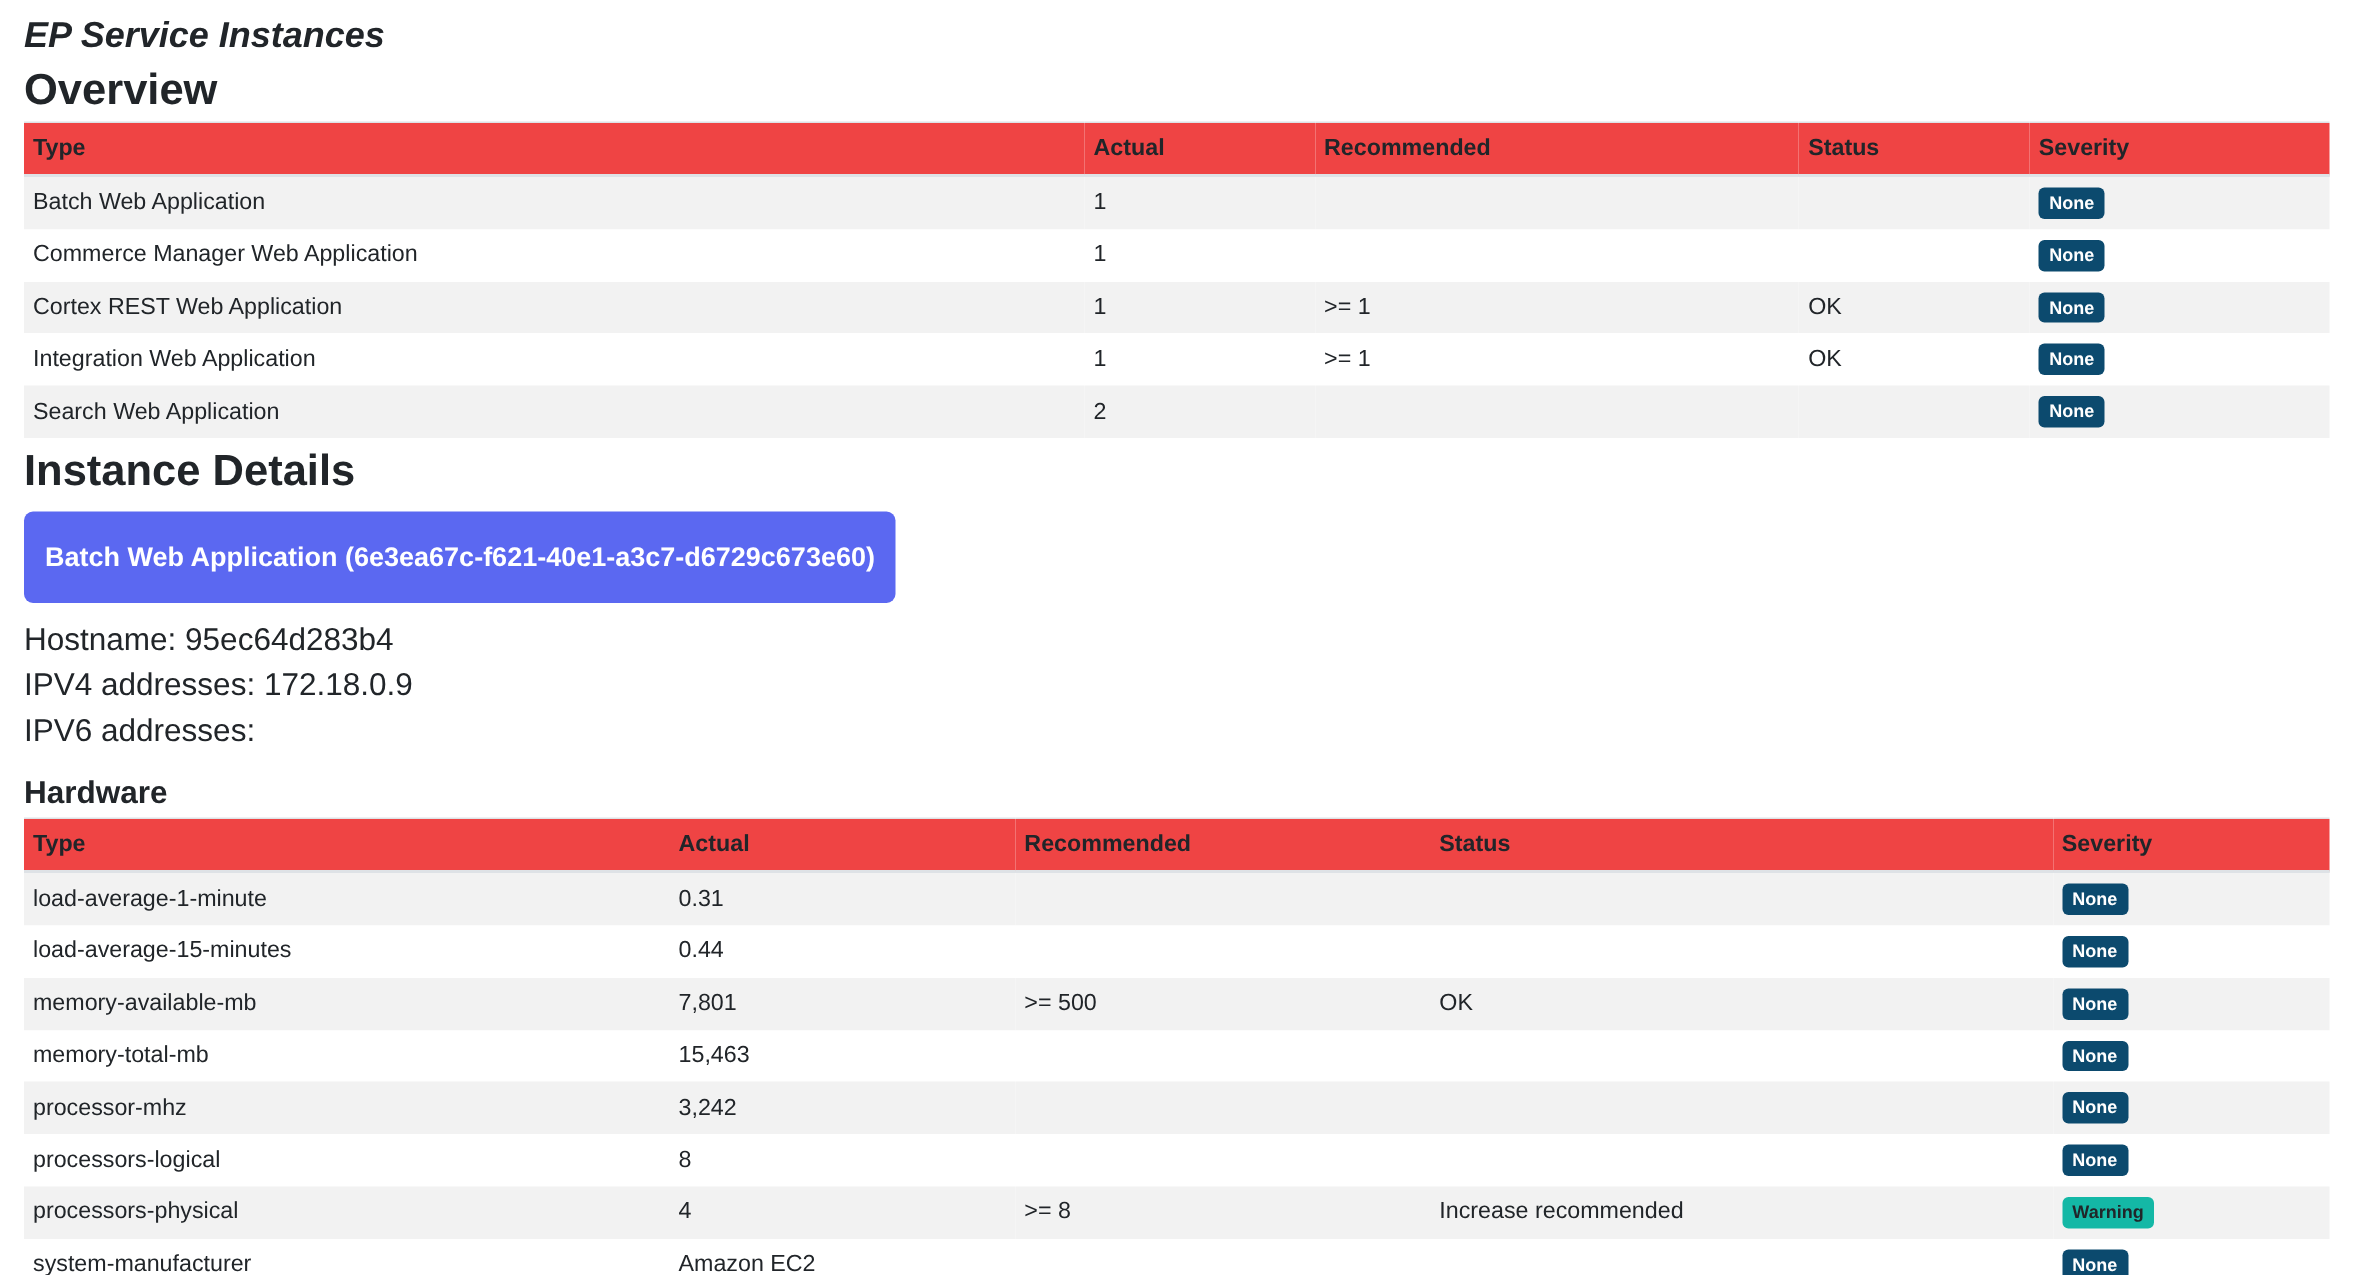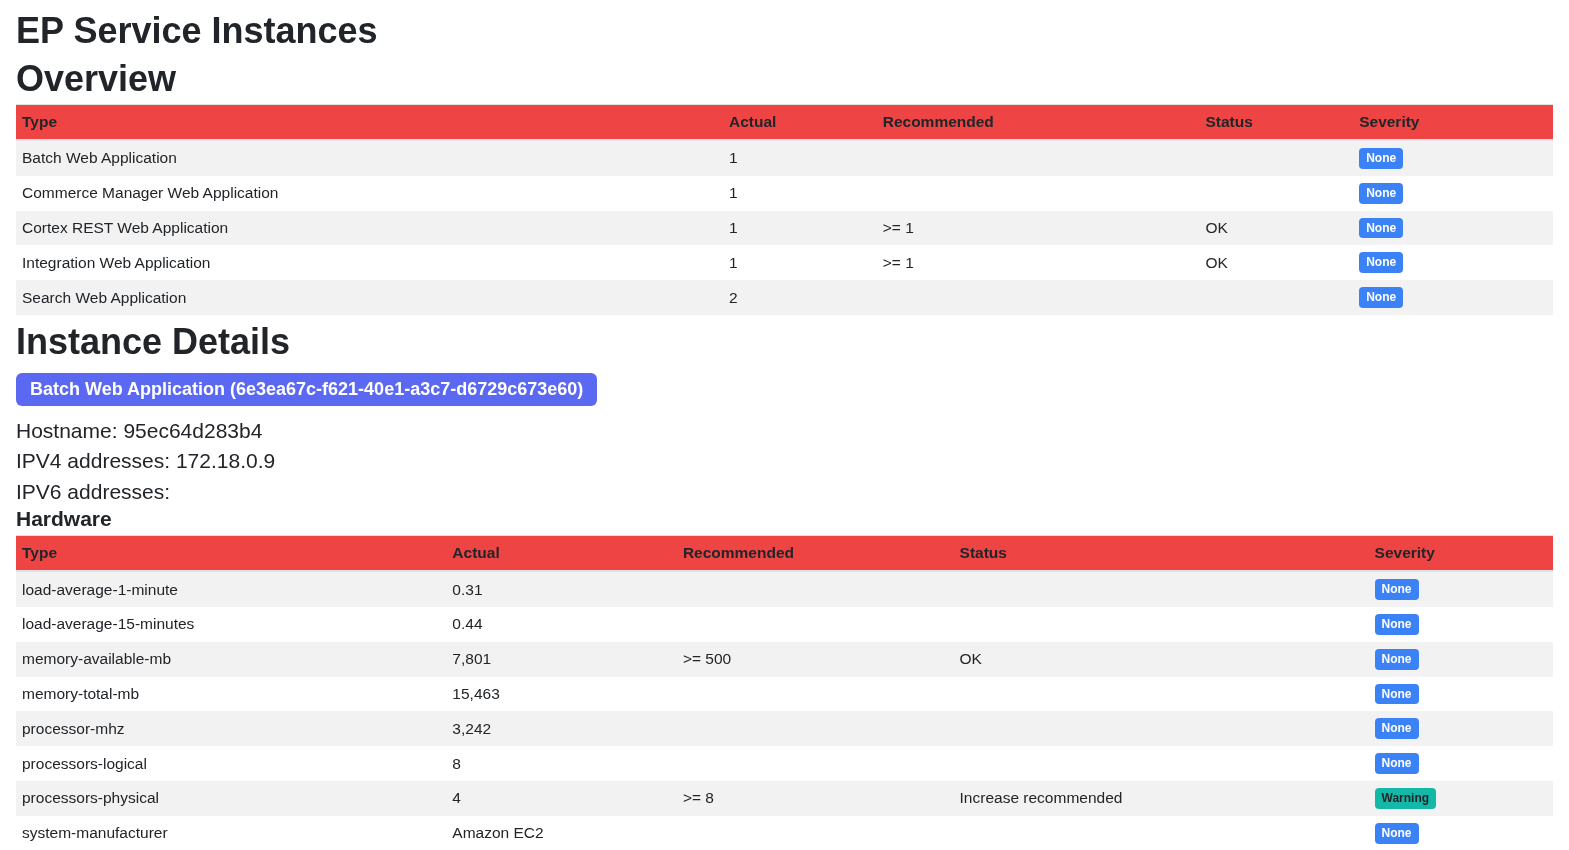--- a/index.html
+++ b/index.html
@@ -4,33 +4,35 @@
   <style>
     * { margin: 0; padding: 0; box-sizing: border-box; }
     body {
       font-family: -apple-system, BlinkMacSystemFont, "Segoe UI", Helvetica, Arial, sans-serif;
       color: #212529;
       background: #fff;
       padding: 10px 16px;
       font-size: 15.5px;
     }
     h1 {
-      font-size: 36px;
+      font-size: 24px;
       font-weight: 700;
       margin-bottom: 2px;
+      font-style: italic;
     }
     h2 {
-      font-size: 36px;
+      font-size: 29px;
       font-weight: 700;
       margin-top: 6px;
       margin-bottom: 2px;
     }
     h3 {
       font-size: 21px;
       font-weight: 600;
+      margin-top: 14px;
       margin-bottom: 4px;
     }
     table {
       width: 100%;
       border-collapse: collapse;
       margin-top: 4px;
     }
     thead th {
       text-align: left;
       font-weight: 700;
@@ -50,29 +52,29 @@
     }
     .badge {
       display: inline-block;
       font-size: 12px;
       font-weight: 700;
       padding: 2px 7px;
       border-radius: 4px;
       color: #fff;
       line-height: 1.4;
     }
-    .badge-none { background-color: #3b82f6; }
+    .badge-none { background-color: #0c4a6e; }
     .badge-warning { background-color: #14b8a6; color: #212529; }
     .instance-pill {
       display: inline-block;
       background-color: #5b68f1;
       color: #fff;
       font-weight: 700;
       font-size: 18px;
-      padding: 6px 14px;
+      padding: 20px 14px;
       border-radius: 6px;
       margin-top: 8px;
       margin-bottom: 10px;
     }
     .meta-line {
       font-size: 21px;
       line-height: 1.45;
     }
     .overview-table { table-layout: fixed; }
     .overview-table th:nth-child(1),

